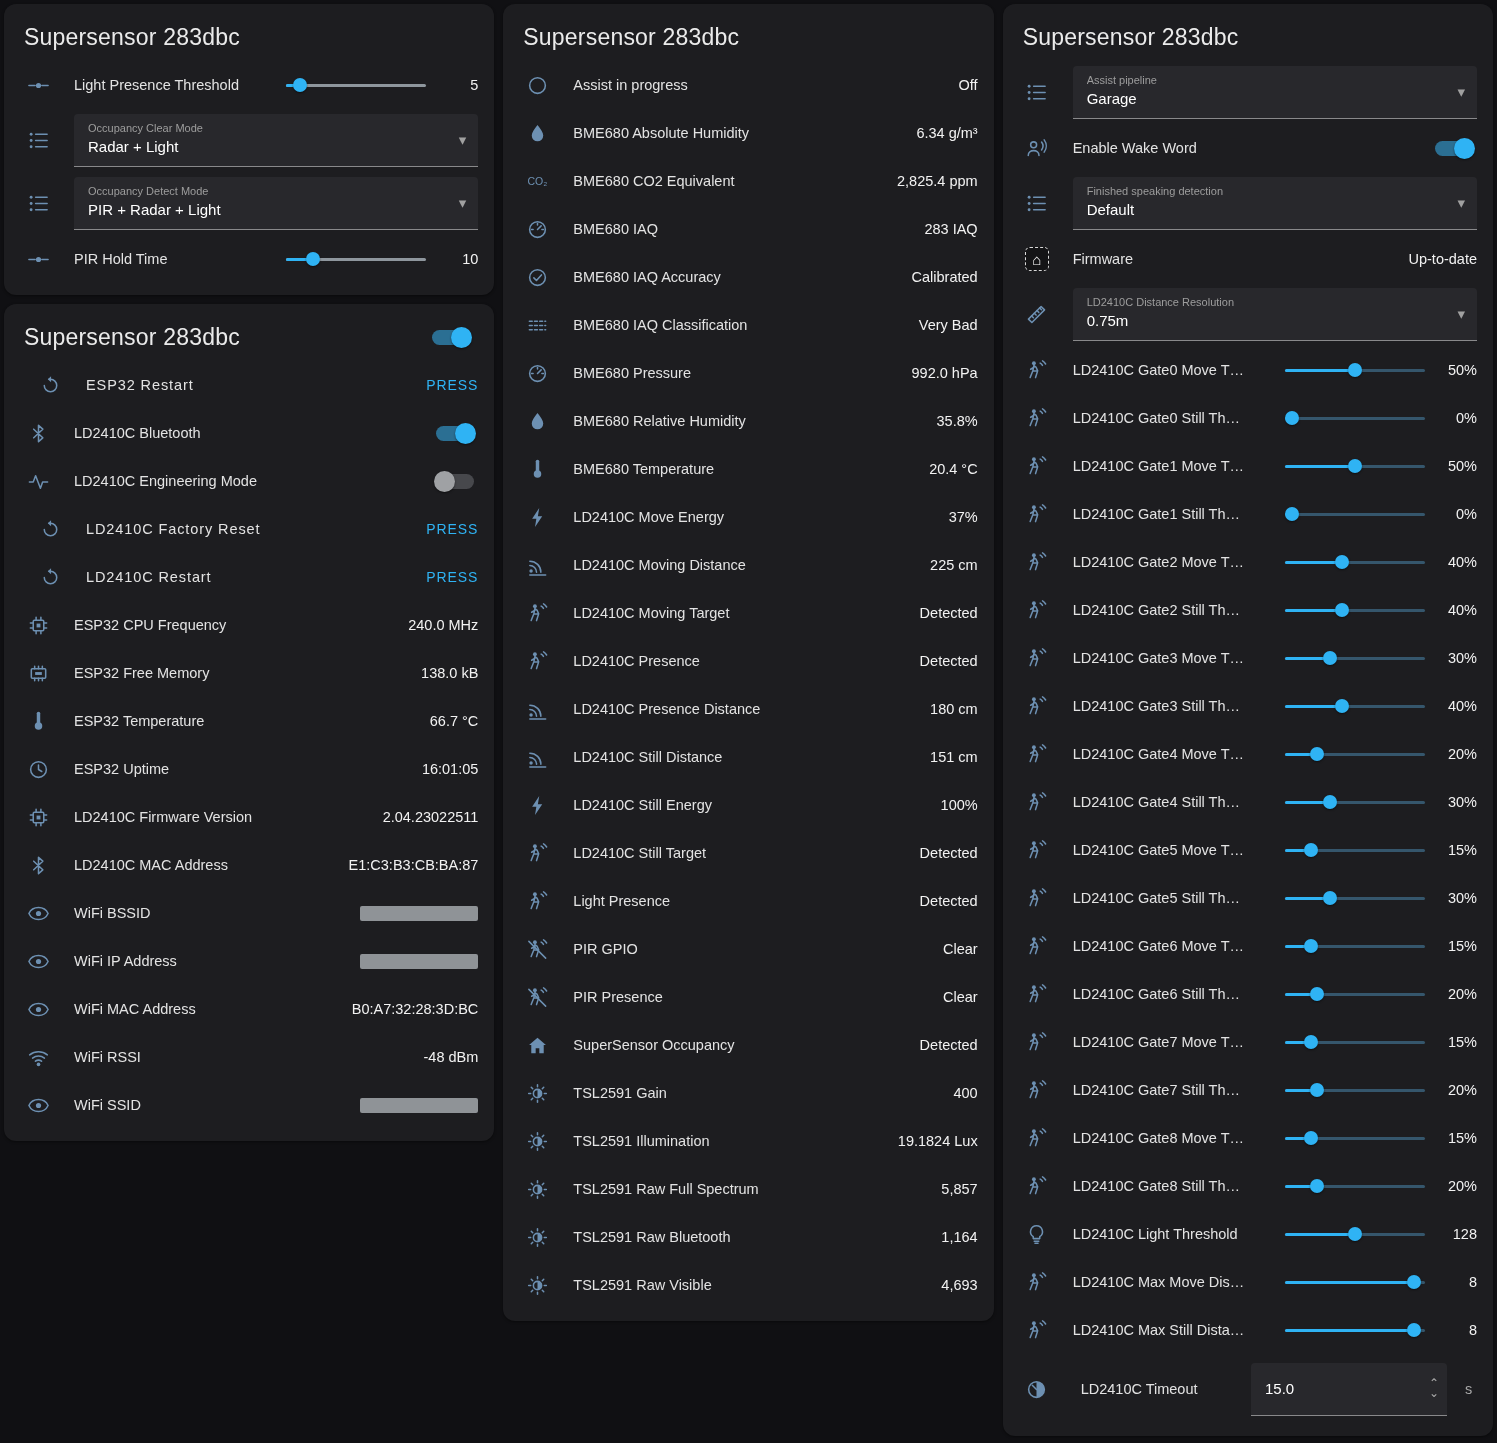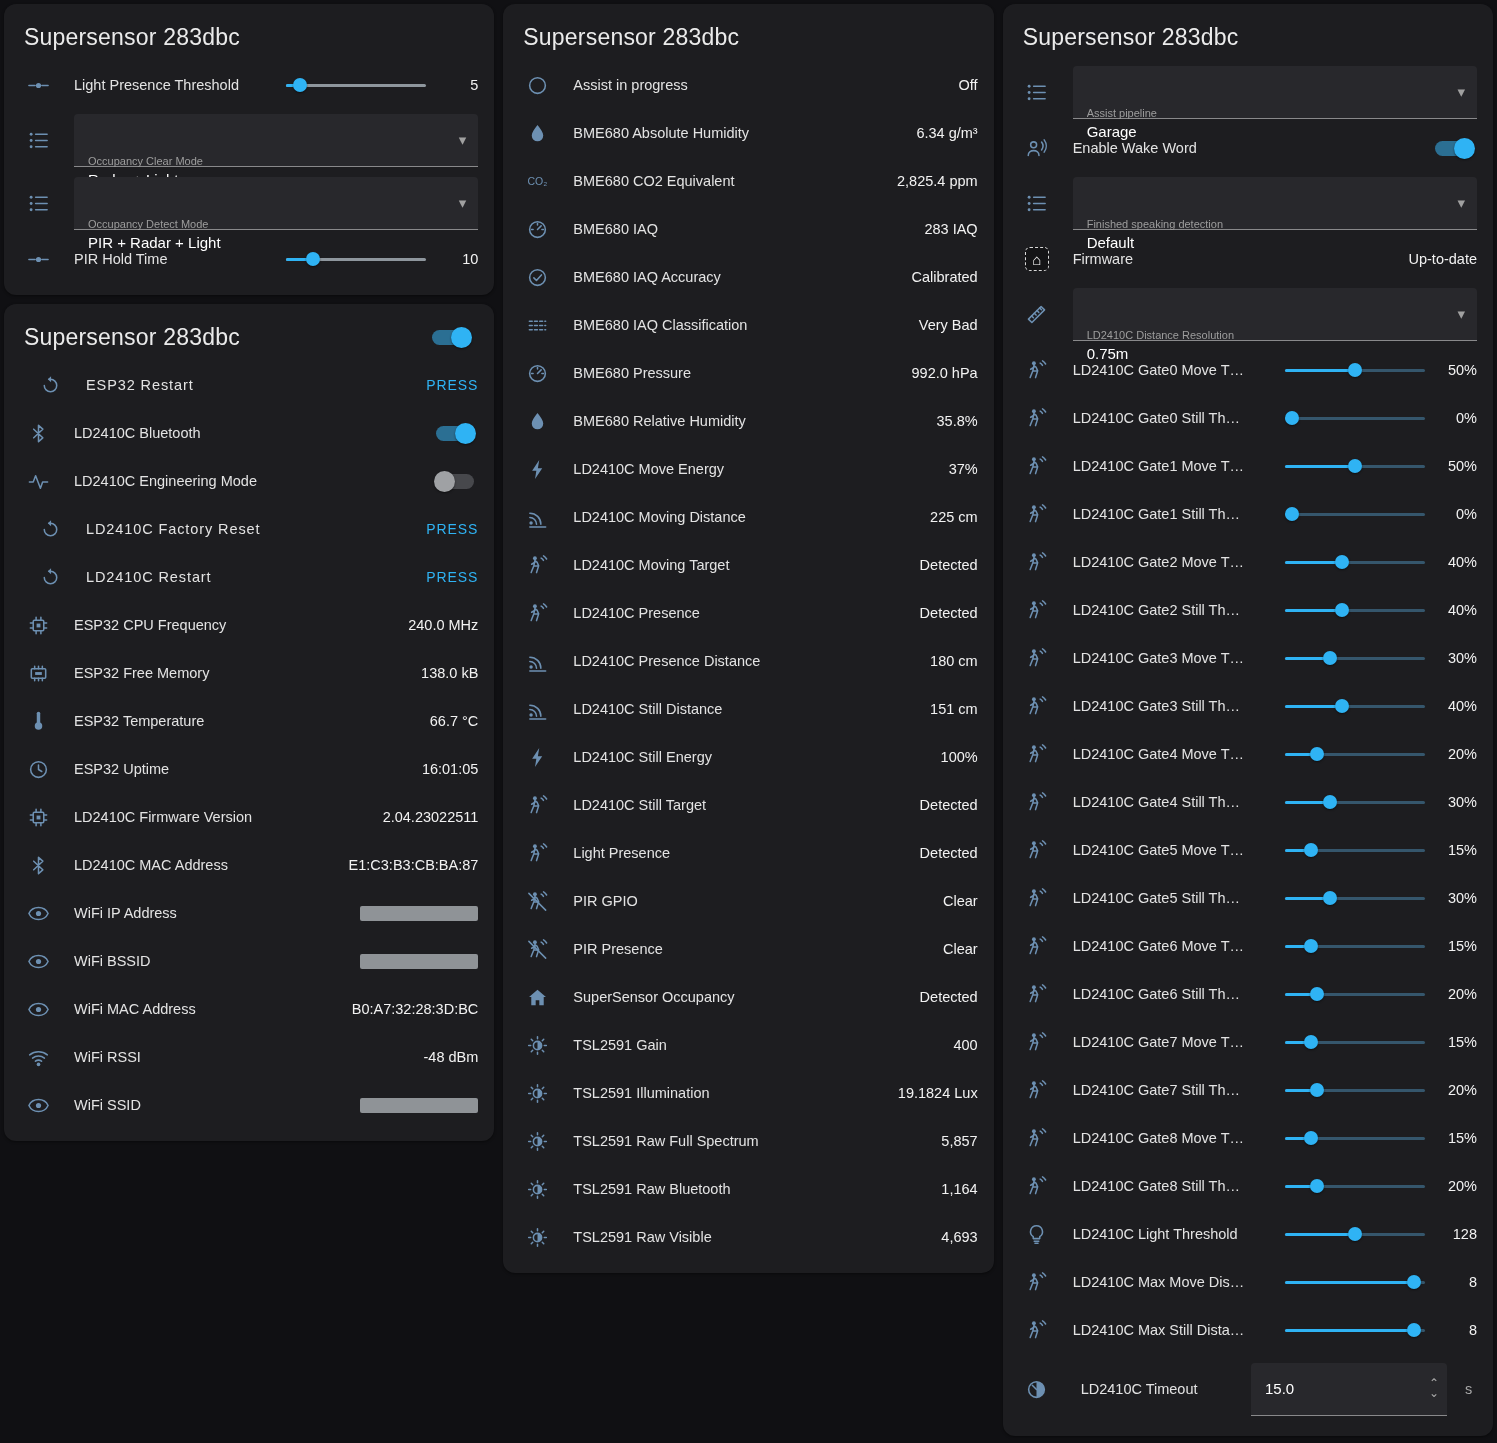--- a/index.html
+++ b/index.html
@@ -36,21 +36,21 @@
   .row.slider-row .label{flex:none;max-width:172px;}
   .slider{position:relative;width:140px;height:16px;flex:none;margin-left:auto;cursor:pointer;}
   .slider .track{position:absolute;left:0;right:0;top:6.5px;height:3px;border-radius:2px;background:#35566c;}
   .slider.light .track{background:#8e969d;}
   .slider .fill{position:absolute;left:0;top:6.5px;height:3px;border-radius:2px;background:var(--accent);}
   .slider .sknob{position:absolute;top:1px;width:14px;height:14px;border-radius:50%;background:var(--accent);box-shadow:0 1px 2px rgba(0,0,0,.5);}
   .slider-value{min-width:40px;}
   .row.select{min-height:63px;}
   .selectbox{position:relative;flex:1;min-width:0;height:53px;background:#28282c;border-radius:4px 4px 0 0;
              border-bottom:1px solid rgba(255,255,255,.45);padding:8px 36px 0 14px;margin:5px 0;cursor:pointer;}
-  .flabel{font-size:11px;color:var(--t2);margin-bottom:4px;white-space:nowrap;overflow:hidden;text-overflow:ellipsis;margin-top:33px;}
+  .flabel{font-size:11px;color:var(--t2);margin-bottom:4px;white-space:nowrap;overflow:hidden;text-overflow:ellipsis;}
   .sval{font-size:15px;color:#fff;white-space:nowrap;overflow:hidden;text-overflow:ellipsis;}
   .chevron{position:absolute;right:12px;top:50%;transform:translateY(-50%);color:#a0a0a0;font-size:15px;}
   .redbar{width:118px;height:15px;background:#8f9397;border-radius:2px;margin-left:12px;flex:none;}
   .row.number{min-height:70px;gap:8px;}
   .numbox{position:relative;width:196px;height:53px;background:#28282c;border-radius:4px 4px 0 0;
           border-bottom:1px solid rgba(255,255,255,.45);display:flex;align-items:center;padding:0 8px 0 14px;margin-left:12px;flex:none;cursor:text;}
   .nval{flex:1;font-size:15px;color:#fff;}
   .steppers{display:flex;flex-direction:column;align-items:center;color:#a9a9a9;}
   .step{font-size:12px;height:10px;line-height:9px;cursor:pointer;}
   .unit{color:#a8a8a8;font-size:14.5px;margin-left:10px;width:12px;}
@@ -347,30 +347,30 @@
           </span>
           <div class="label">LD2410C MAC Address</div>
           <div class="value">E1:C3:B3:CB:BA:87</div>
         </div>
         <div class="row redacted">
           <span class="icon">
             <svg viewBox="0 0 24 24">
               <use href="#i-eye"></use>
             </svg>
           </span>
+          <div class="label">WiFi BSSID</div>
+          <span class="redbar"></span>
+        </div>
+        <div class="row redacted">
+          <span class="icon">
+            <svg viewBox="0 0 24 24">
+              <use href="#i-eye"></use>
+            </svg>
+          </span>
           <div class="label">WiFi IP Address</div>
-          <span class="redbar"></span>
-        </div>
-        <div class="row redacted">
-          <span class="icon">
-            <svg viewBox="0 0 24 24">
-              <use href="#i-eye"></use>
-            </svg>
-          </span>
-          <div class="label">WiFi BSSID</div>
           <span class="redbar"></span>
         </div>
         <div class="row sensor">
           <span class="icon">
             <svg viewBox="0 0 24 24">
               <use href="#i-eye"></use>
             </svg>
           </span>
           <div class="label">WiFi MAC Address</div>
           <div class="value">B0:A7:32:28:3D:BC</div>
@@ -460,20 +460,29 @@
           <div class="value">992.0 hPa</div>
         </div>
         <div class="row sensor">
           <span class="icon">
             <svg viewBox="0 0 24 24">
               <use href="#i-drop"></use>
             </svg>
           </span>
           <div class="label">BME680 Relative Humidity</div>
           <div class="value">35.8%</div>
+        </div>
+        <div class="row sensor">
+          <span class="icon">
+            <svg viewBox="0 0 24 24">
+              <use href="#i-therm"></use>
+            </svg>
+          </span>
+          <div class="label">BME680 Temperature</div>
+          <div class="value">20.4 °C</div>
         </div>
         <div class="row sensor">
           <span class="icon">
             <svg viewBox="0 0 24 24">
               <use href="#i-flash"></use>
             </svg>
           </span>
           <div class="label">LD2410C Move Energy</div>
           <div class="value">37%</div>
         </div>

